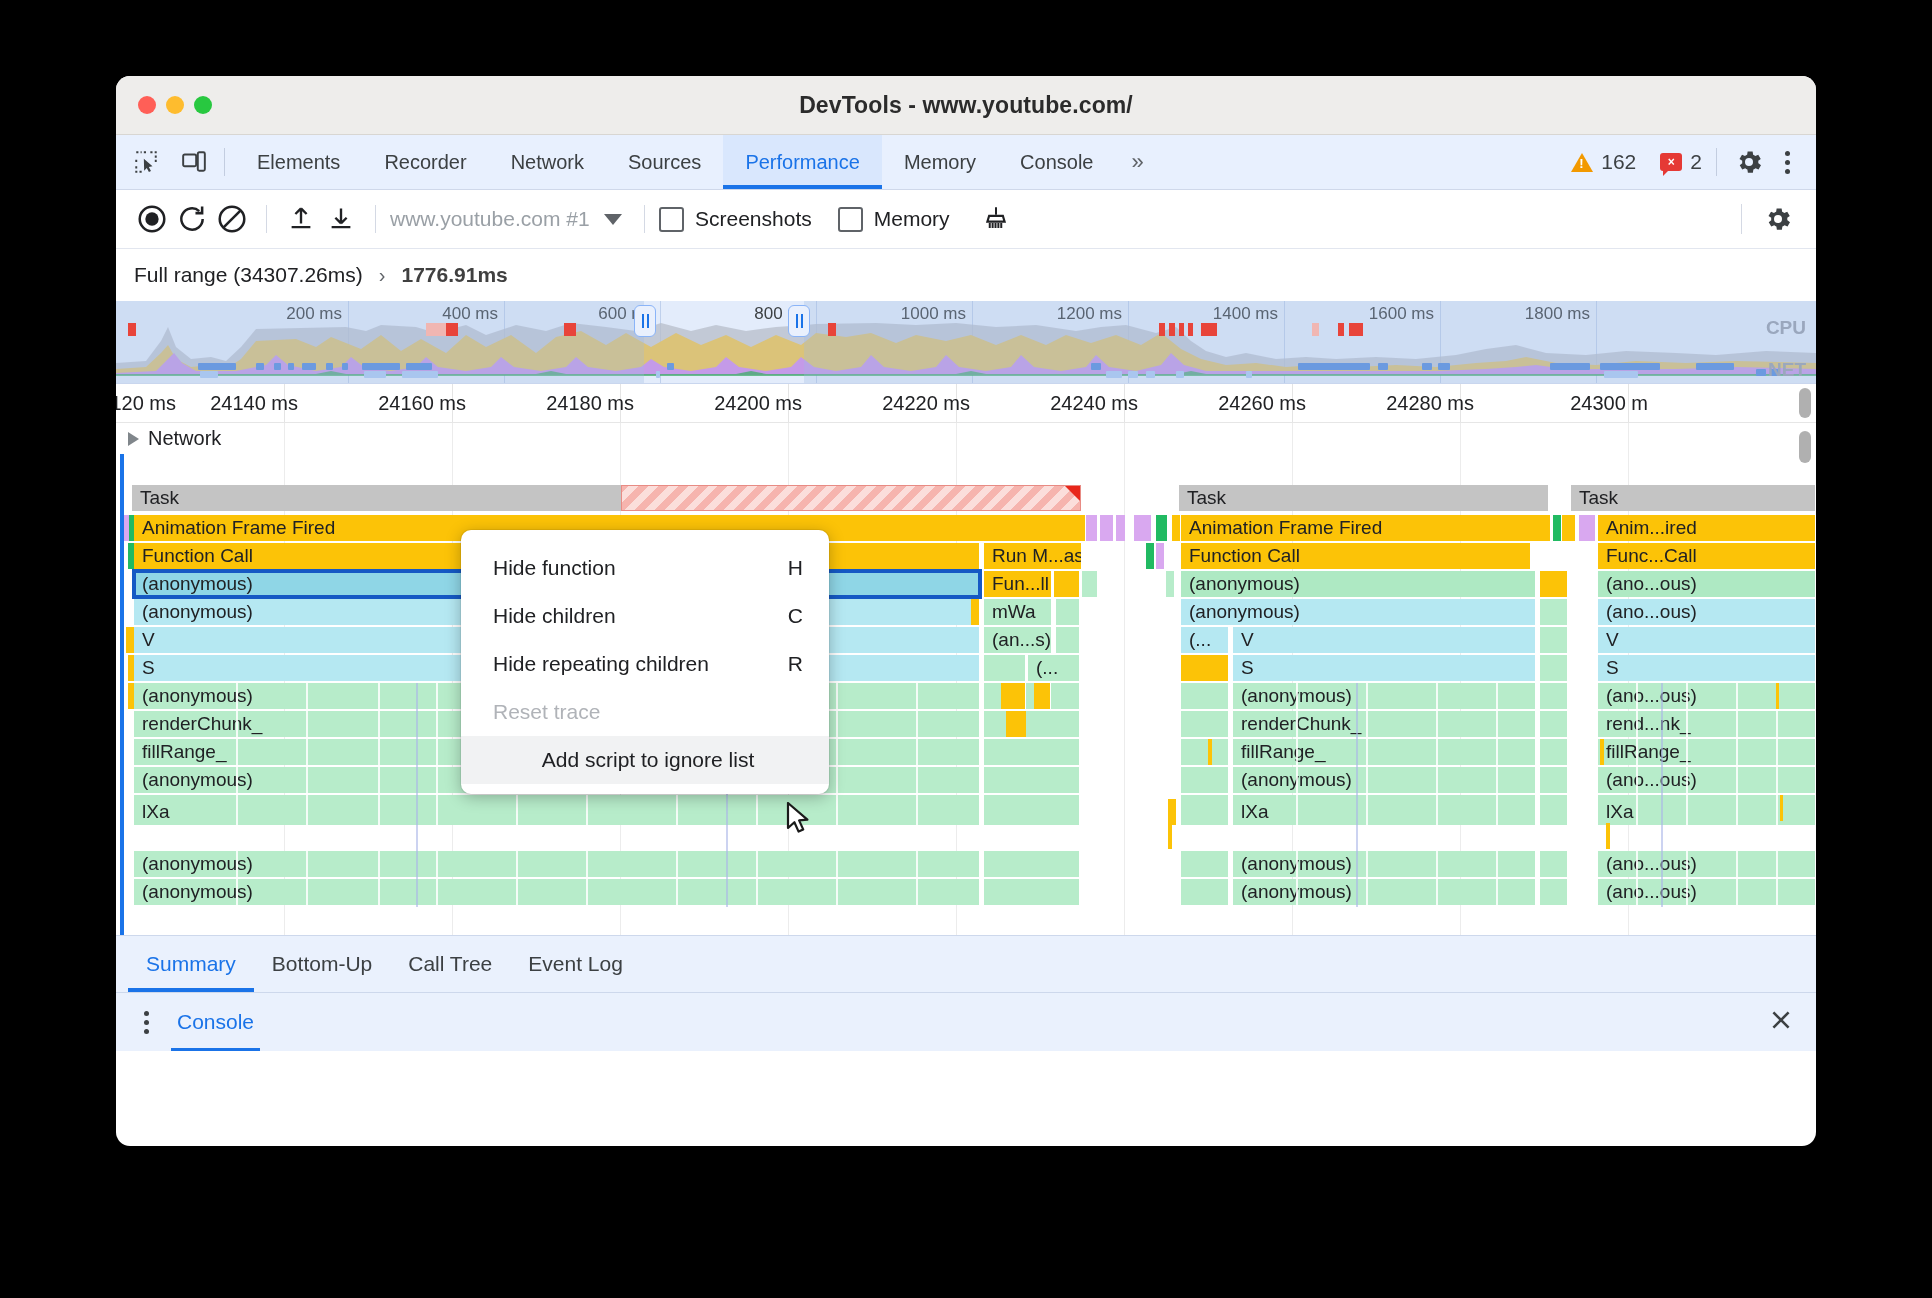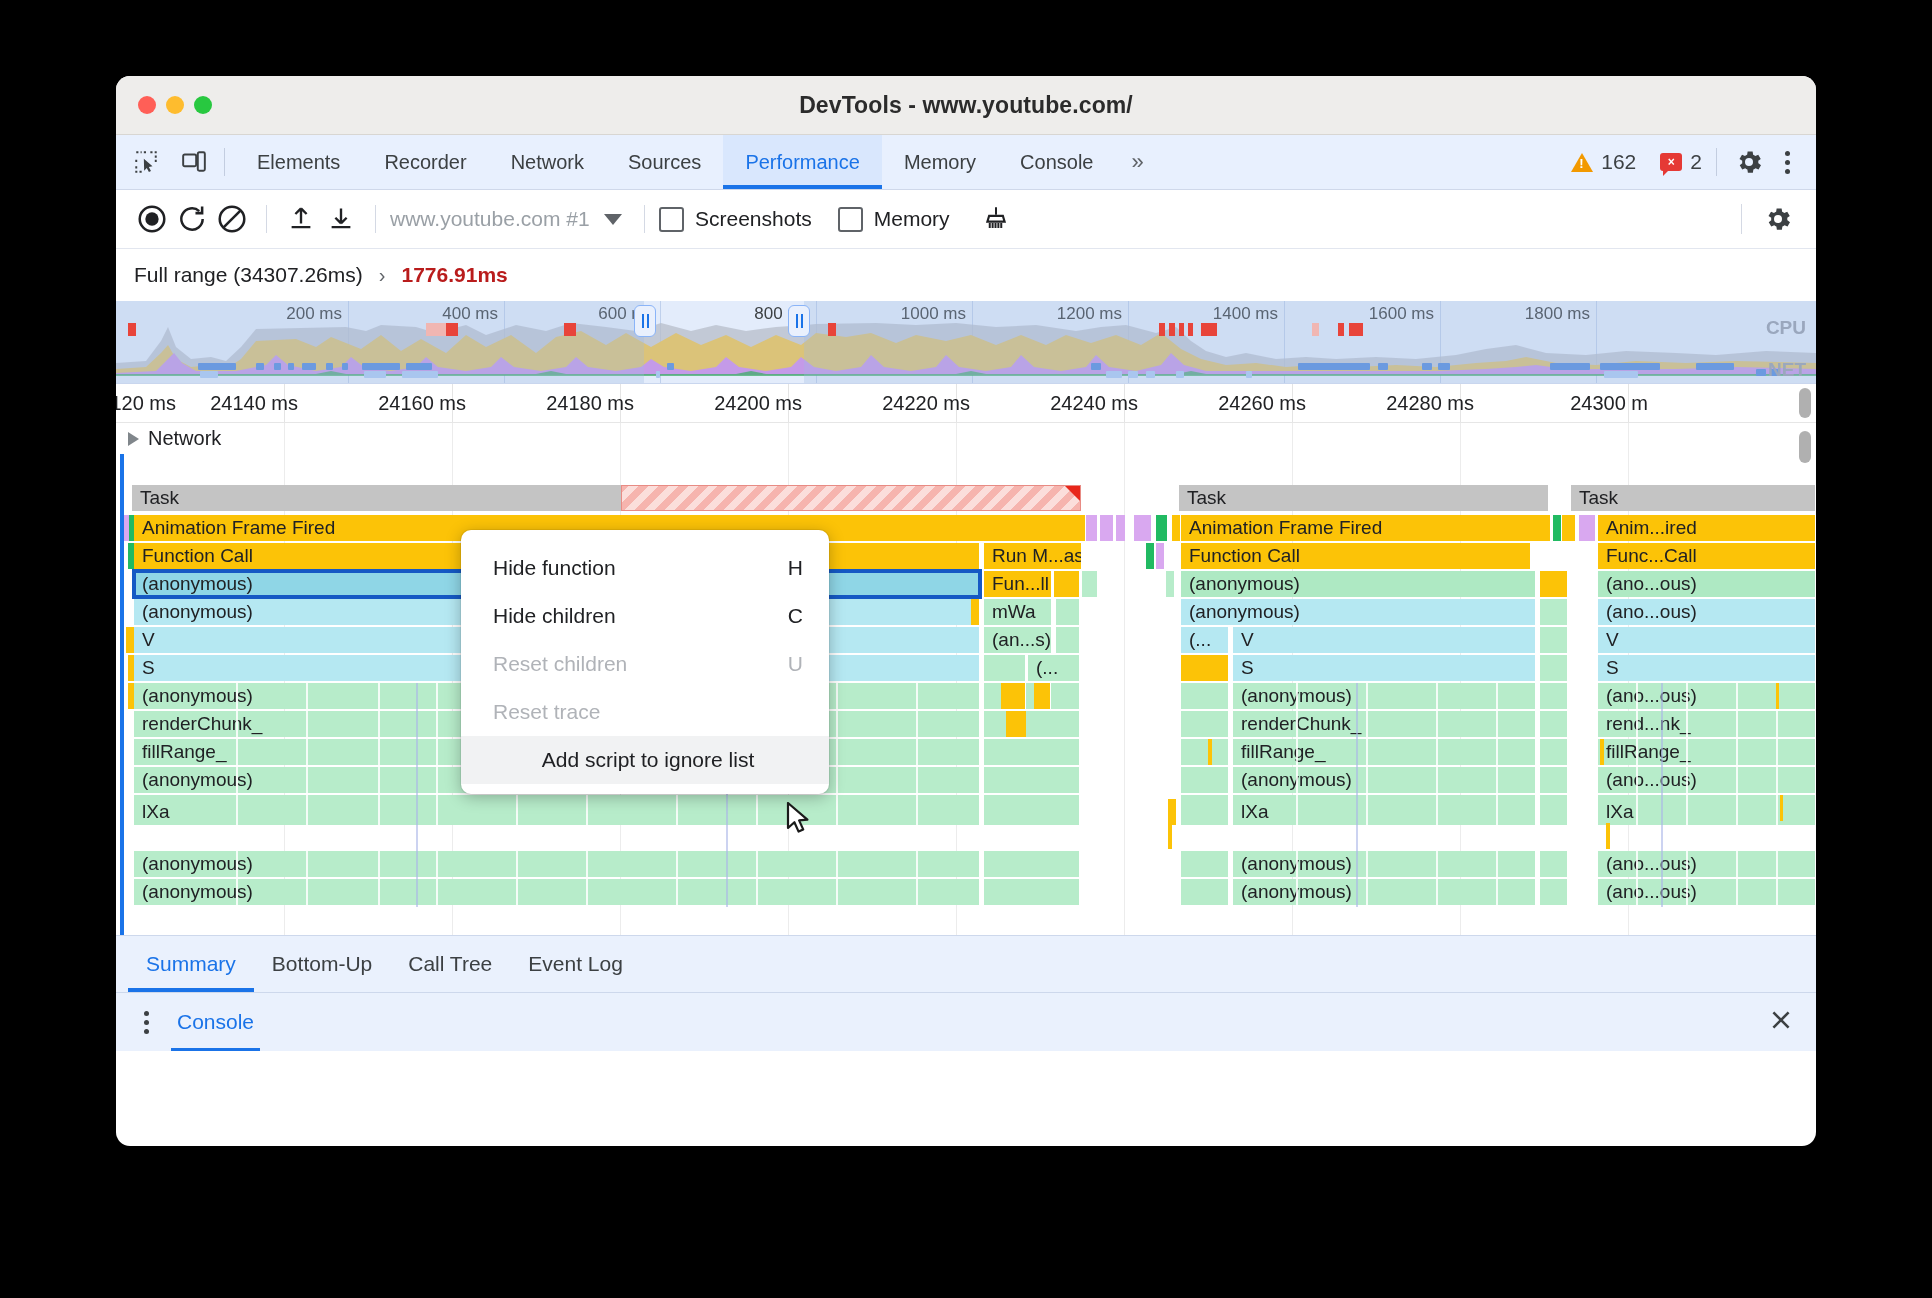--- a/index.html
+++ b/index.html
@@ -107,21 +107,21 @@
   .chk-wrap { display: flex; align-items: center; gap: 11px; margin-right: 26px; cursor: pointer; }
   .chkbox { width: 21px; height: 21px; border: 2px solid #5f6368; border-radius: 3px; background: #fff; }
   .chk-lbl { font-size: 21px; color: #202124; }
   .gear-right { position: absolute; right: 18px; top: 0; bottom: 0; display: flex; align-items: center; }
   .gear-sep { position: absolute; right: 74px; top: 14px; width:1px; height: 30px; background:#d4d9e4;}
   
   .breadcrumb {
     height: 52px; display: flex; align-items: center; padding-left: 18px;
     background: #fff; font-size: 21px; color: #202124; gap: 16px;
   }
-  .bc-link { color: #b91c1c; font-weight: bold; cursor: pointer; }
+  .bc-link { color: #404040; font-weight: bold; cursor: pointer; }
   .bc-sep { color: #5f6368; font-size: 20px; }
   
   .overview {
     position: relative; height: 82px;
     background: #e3ecfb; overflow: hidden;
     border-bottom: 1px solid #c9d6ee;
   }
   .ov-label {
     position: absolute; top: 3px; font-size: 17px; color: #3c4043;
     transform: translateX(-100%); padding-right: 6px;
@@ -725,23 +725,23 @@
 
       <div class="ctxmenu" style="left:345px;top:107px">
         <div class="ctx-item">
           <span>Hide function</span>
           <span class="ctx-key">H</span>
         </div>
         <div class="ctx-item">
           <span>Hide children</span>
           <span class="ctx-key">C</span>
         </div>
-        <div class="ctx-item disabled">
-          <span>Reset children</span>
-          <span class="ctx-key">U</span>
+        <div class="ctx-item">
+          <span>Hide repeating children</span>
+          <span class="ctx-key">R</span>
         </div>
         <div class="ctx-item disabled">
           <span>Reset trace</span>
           <span class="ctx-key"></span>
         </div>
         <div class="ctx-item hover">
           <span>Add script to ignore list</span>
           <span class="ctx-key"></span>
         </div>
       </div>

